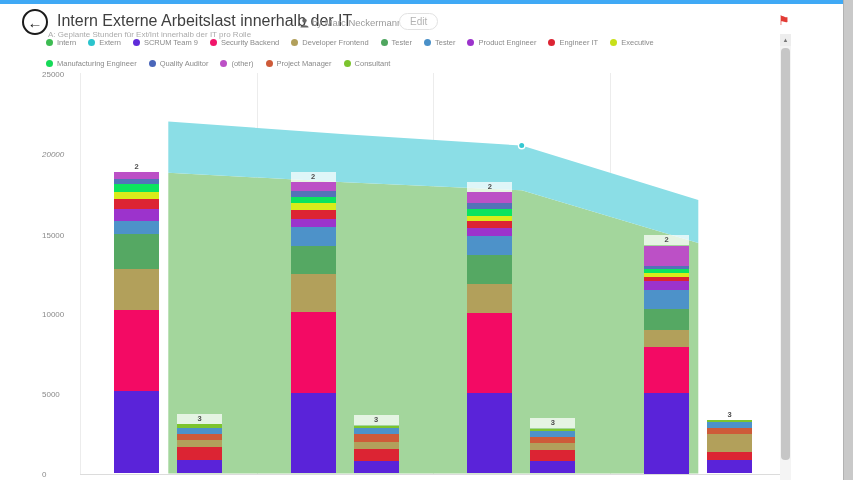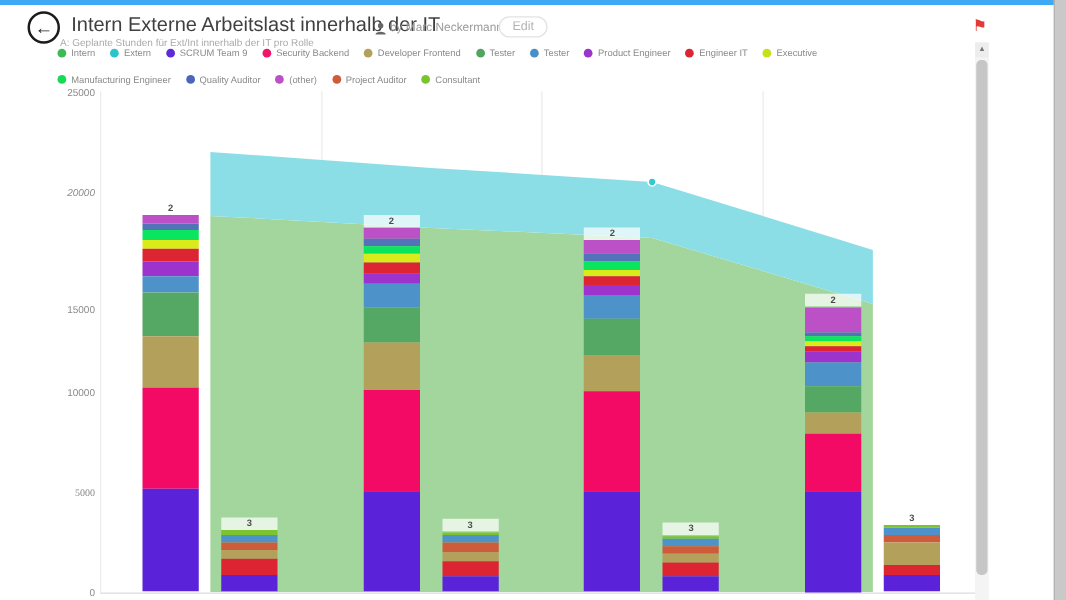--- a/index.html
+++ b/index.html
@@ -7,21 +7,21 @@
   #topbar{position:absolute;left:0;top:0;width:853px;height:4px;}
   #back-btn{position:absolute;left:22px;top:9px;width:26px;height:26px;border:2px solid #1b1b1b;border-radius:50%;box-sizing:border-box;background:#fff;display:flex;align-items:center;justify-content:center;font-size:15px;font-weight:bold;color:#1b1b1b;cursor:pointer;}
   #title{position:absolute;left:57px;top:12px;font-size:16px;color:#3f3f3f;white-space:nowrap;}
   #byline{position:absolute;left:300px;top:17px;font-size:9.5px;color:#9a9a9a;white-space:nowrap;display:flex;align-items:center;gap:3px;}
   #edit-btn{position:absolute;left:399px;top:13px;font-size:10px;color:#b3b3b3;border:1px solid #e2e2e2;border-radius:10px;padding:2px 10px;background:#fff;cursor:pointer;}
   #subtitle{position:absolute;left:48px;top:30px;font-size:8px;color:#ababab;white-space:nowrap;}
   #legend{position:absolute;left:46px;top:38px;width:702px;display:flex;flex-wrap:wrap;column-gap:11px;row-gap:4px;gap:12px;}
   .legend-item{display:inline-flex;align-items:center;gap:4px;font-size:7.5px;color:#8a8a8a;cursor:pointer;white-space:nowrap;}
   .legend-dot{width:7px;height:7px;border-radius:50%;display:inline-block;}
   #chart{position:absolute;left:0;top:0;width:853px;height:480px;}
-  .ytick{position:absolute;width:34px;text-align:right;font-size:8px;color:#8a8a8a;}
+  .ytick{position:absolute;width:34px;text-align:left;font-size:8px;color:#8a8a8a;}
   .vgrid{position:absolute;width:1px;background:#ececec;}
   .baseline{position:absolute;height:1px;background:#dcdcdc;}
   #areas{position:absolute;left:0;top:0;pointer-events:none;}
   .bar{position:absolute;display:flex;flex-direction:column-reverse;}
   .bar-seg{width:100%;}
   .bar-chip{position:absolute;height:10px;background:rgba(255,255,255,0.72);font-size:7.5px;font-weight:bold;color:#4c4c4c;text-align:center;line-height:10px;}
   #doc-icon{position:absolute;left:778px;top:13px;font-size:13px;color:#e23b35;}
   #scrollbar{position:absolute;left:780px;top:34px;width:11px;height:446px;background:#f4f4f4;}
   #scroll-up{position:absolute;left:0;top:0;width:11px;height:12px;background:#ededed;color:#777;font-size:6px;text-align:center;line-height:12px;cursor:pointer;}
   #scroll-thumb{position:absolute;left:1px;top:14px;width:9px;height:412px;background:#c6c6c6;border-radius:4px;cursor:pointer;}
@@ -93,33 +93,33 @@
     <span class="legend-item">
       <span class="legend-dot" style="background: rgb(74, 102, 186);"></span>
       <span>Quality Auditor</span>
     </span>
     <span class="legend-item">
       <span class="legend-dot" style="background: rgb(188, 80, 198);"></span>
       <span>(other)</span>
     </span>
     <span class="legend-item">
       <span class="legend-dot" style="background: rgb(206, 91, 57);"></span>
-      <span>Project Auditor</span>
+      <span>Project Manager</span>
     </span>
     <span class="legend-item">
       <span class="legend-dot" style="background: rgb(124, 196, 46);"></span>
       <span>Consultant</span>
     </span>
   </div>
 
 <div id="chart">
     <div class="ytick" style="left: 42px; top: 469.5px;">0</div>
-    <div class="ytick" style="left: 42px; top: 389.5px; font-family: Liberation Serif, serif;">5000</div>
+    <div class="ytick" style="left: 42px; top: 389.5px;">5000</div>
     <div class="ytick" style="left: 42px; top: 309.5px;">10000</div>
-    <div class="ytick" style="left: 42px; top: 243px;">15000</div>
+    <div class="ytick" style="left: 42px; top: 231px;">15000</div>
     <div class="ytick" style="left: 42px; top: 149.5px; font-style: italic;">20000</div>
     <div class="ytick" style="left: 42px; top: 69.5px;">25000</div>
     <div class="vgrid" style="left: 80px; top: 73px; height: 400.5px;"></div>
     <div class="vgrid" style="left: 256.7px; top: 73px; height: 400.5px;"></div>
     <div class="vgrid" style="left: 433.4px; top: 73px; height: 400.5px;"></div>
     <div class="vgrid" style="left: 610.1px; top: 73px; height: 400.5px;"></div>
     <div class="vgrid" style="left: 786.8px; top: 73px; height: 400.5px;"></div>
     <div class="baseline" style="left: 80px; top: 473.5px; width: 706.8px;"></div>
     <svg width="853" height="480" id="areas">
       <polygon points="168.3,172.7 345.0,182.3 521.7,190.3 698.3,243.1 698.3,473.5 168.3,473.5" fill="#a3d69c"></polygon>

